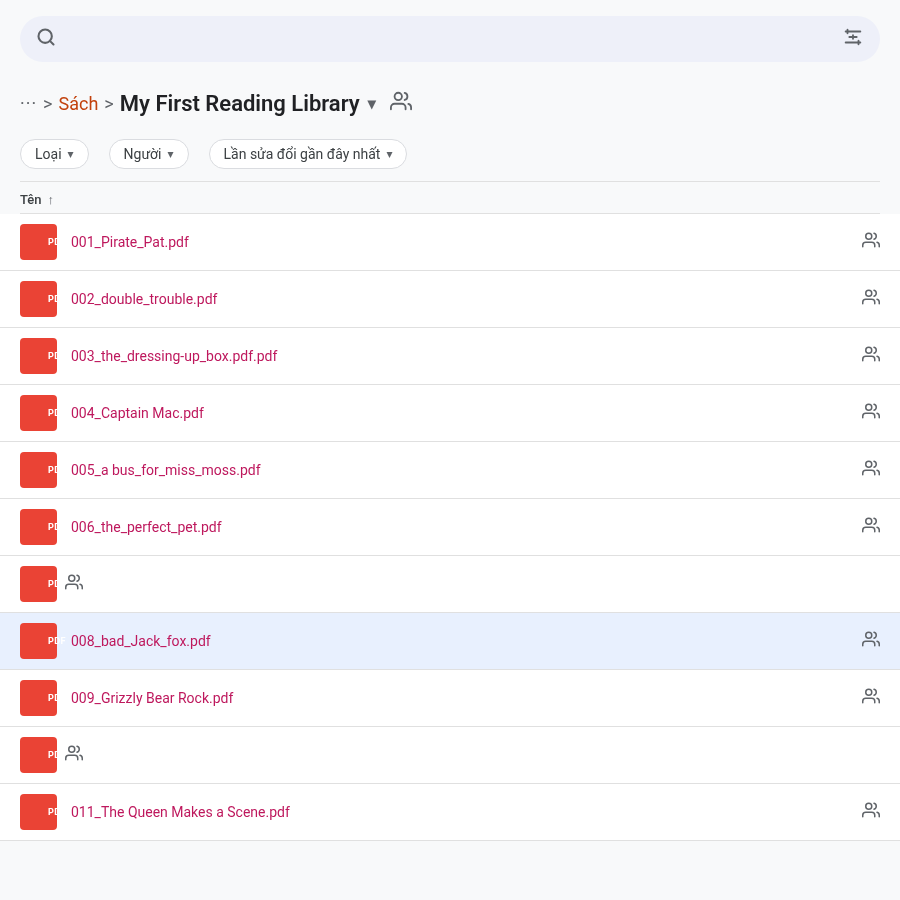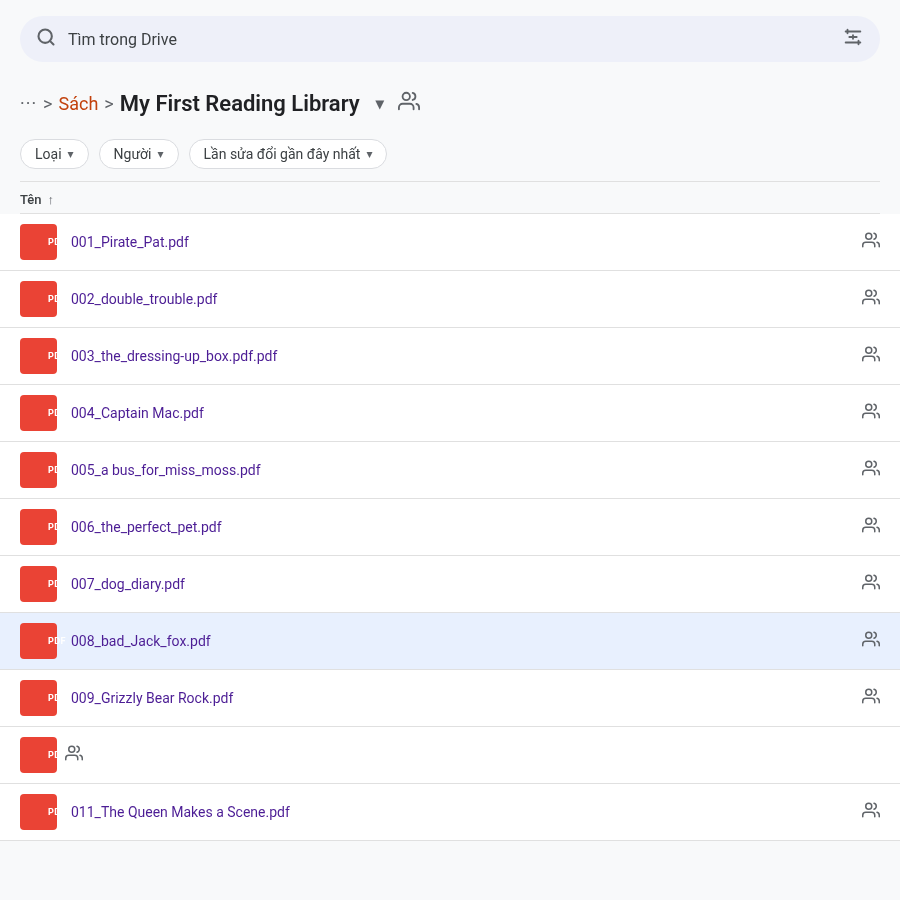--- a/index.html
+++ b/index.html
@@ -81,41 +81,41 @@
       font-size: 18px;
       cursor: pointer;
     }
 
     .breadcrumb-current {
       font-size: 22px;
       font-weight: 600;
       color: #202124;
       display: flex;
       align-items: center;
-      gap: 16px;
+      gap: 8px;
       cursor: pointer;
     }
 
     .breadcrumb-current-chevron {
       font-size: 16px;
       color: #5f6368;
     }
 
     .breadcrumb-share-icon {
       margin-left: 8px;
       color: #5f6368;
       font-size: 20px;
       cursor: pointer;
     }
 
     
     .filters-row {
       display: flex;
       align-items: center;
-      gap: 10px;
+      gap: 20px;
       padding: 10px 20px 12px 20px;
     }
 
     .filter-btn {
       display: flex;
       align-items: center;
       gap: 6px;
       border: 1.5px solid #dadce0;
       border-radius: 20px;
       padding: 6px 14px;
@@ -188,42 +188,41 @@
       font-size: 9px;
       font-weight: 700;
       flex-shrink: 0;
       letter-spacing: 0.5px;
       padding-left: 37px;
     }
 
     .file-name {
       margin-left: 14px;
       font-size: 14px;
-      color: #4c1d95;
+      color: #be185d;
       flex: 1;
     }
 
     .shared-icon {
       color: #5f6368;
       font-size: 16px;
       margin-left: 8px;
     }
   </style>
 </head>
 <body>
 
 <div class="search-bar">
   <div class="search-left">
     <span class="search-icon-wrap">
       <svg width="20" height="20" viewBox="0 0 24 24" fill="none" stroke="#5f6368" stroke-width="2.5" stroke-linecap="round" stroke-linejoin="round">
         <circle cx="11" cy="11" r="8"></circle>
         <line x1="21" y1="21" x2="16.65" y2="16.65"></line>
       </svg>
     </span>
-    <span class="search-input-text">Tìm trong Drive</span>
   </div>
   <span class="filter-icon-wrap">
     <svg width="22" height="22" viewBox="0 0 24 24" fill="none" stroke="#5f6368" stroke-width="2" stroke-linecap="round">
       <line x1="4" y1="6" x2="20" y2="6"></line>
       <line x1="8" y1="12" x2="16" y2="12"></line>
       <line x1="6" y1="6" x2="6" y2="4"></line>
       <line x1="6" y1="6" x2="6" y2="8"></line>
       <line x1="12" y1="12" x2="12" y2="10"></line>
       <line x1="12" y1="12" x2="12" y2="14"></line>
       <line x1="18" y1="18" x2="18" y2="16"></line>
@@ -344,21 +343,20 @@
         <svg width="18" height="18" viewBox="0 0 24 24" fill="none" stroke="#5f6368" stroke-width="2" stroke-linecap="round" stroke-linejoin="round">
           <path d="M17 21v-2a4 4 0 0 0-4-4H5a4 4 0 0 0-4 4v2"></path>
           <circle cx="9" cy="7" r="4"></circle>
           <path d="M23 21v-2a4 4 0 0 0-3-3.87"></path>
           <path d="M16 3.13a4 4 0 0 1 0 7.75"></path>
         </svg>
       </span>
     </li>
     <li class="file-row">
       <div class="pdf-icon">PDF</div>
-      <span class="file-name">007_dog_diary.pdf</span>
       <span class="shared-icon">
         <svg width="18" height="18" viewBox="0 0 24 24" fill="none" stroke="#5f6368" stroke-width="2" stroke-linecap="round" stroke-linejoin="round">
           <path d="M17 21v-2a4 4 0 0 0-4-4H5a4 4 0 0 0-4 4v2"></path>
           <circle cx="9" cy="7" r="4"></circle>
           <path d="M23 21v-2a4 4 0 0 0-3-3.87"></path>
           <path d="M16 3.13a4 4 0 0 1 0 7.75"></path>
         </svg>
       </span>
     </li>
     <li class="file-row selected">

